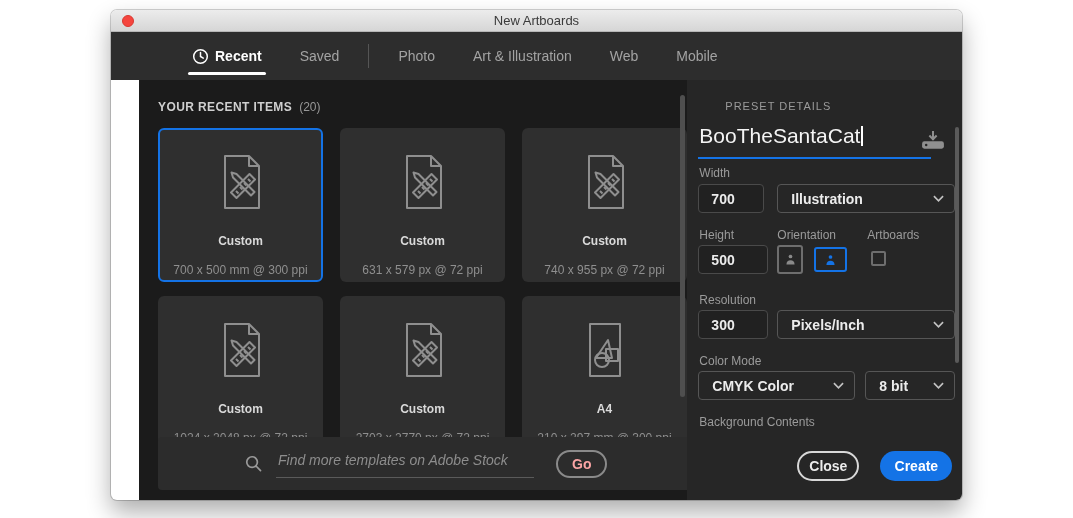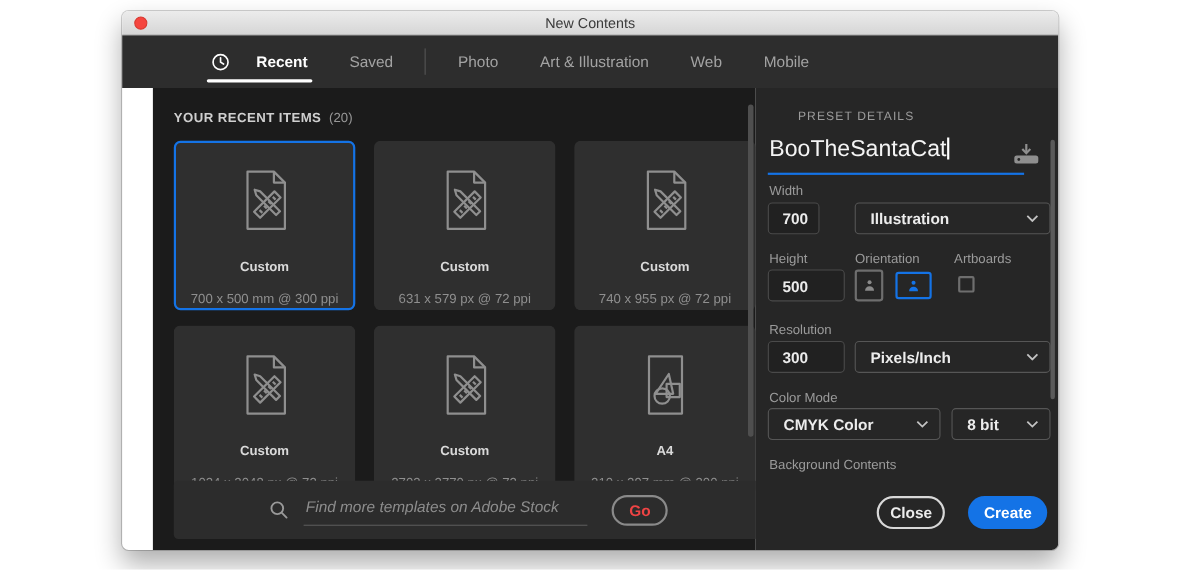--- a/index.html
+++ b/index.html
@@ -14,21 +14,21 @@
   .titlebar { height:22px; background:linear-gradient(#ececec,#d6d6d6);
               border-bottom:1px solid #b6b6b6; position:relative;
               display:flex; align-items:center; justify-content:center; }
   .close-dot { position:absolute; left:11px; top:5px; width:12px; height:12px;
                border-radius:50%; background:#f5453e; border:1px solid #d83a31; }
   .win-title { font-size:13px; color:#3a3a3a; }
 
   
   .tabbar { height:48px; background:#2d2d2d; display:flex; align-items:center;
             padding-left:62px; color:#a3a3a3; font-size:14px; }
-  .tab { position:relative; height:100%; display:flex; align-items:center; gap:24px;
+  .tab { position:relative; height:100%; display:flex; align-items:center; gap:6px;
          padding:0 19px; cursor:default; white-space:nowrap; }
   .tab.active { color:#ffffff; font-weight:bold; }
   .tab-underline { position:absolute; left:15px; right:15px; bottom:5px; height:3px;
                    background:#ffffff; border-radius:2px; }
   .tab-divider { width:1px; height:24px; background:#555555; margin:0 10px; }
 
   
   .bodyrow { display:flex; height:420px;padding-left:28px; }
   .left-panel { width:567px; background:#1b1b1b; position:relative; overflow:hidden; }
   .right-panel { width:284px; background:#262626; position:relative; overflow:hidden;
@@ -55,21 +55,21 @@
   .searchbar { position:absolute; left:19px; top:357px; width:532px; height:53px;
                background:#2c2c2c; border-radius:4px; z-index:3;
                display:flex; align-items:center; }
   .search-inner { display:flex; align-items:center; margin-left:86px; }
   .search-input { margin-left:13px; width:258px; background:transparent; border:none;
                   border-bottom:1px solid #5a5a5a; outline:none; color:#cfcfcf;
                   font-family:"Liberation Sans", sans-serif;
                   font-size:14px; font-style:italic; padding:2px 2px 9px 2px; }
   .search-input::placeholder { color:#8d8d8d; opacity:1; }
   .go-btn { margin-left:22px; border:2px solid #8a8a8a; border-radius:15px;
-            padding:4px 14px; color:#ef4444; font-size:14px; font-weight:bold;
+            padding:4px 14px; color:#fca5a5; font-size:14px; font-weight:bold;
             background:transparent; cursor:pointer; }
 
   
   .preset-heading { position:absolute; left:22px; top:20px; font-size:11px;
                     color:#9b9b9b; letter-spacing:1px;margin-left:16px; }
   .name-field { position:absolute; left:11px; top:42px; width:233px;
                 border-bottom:2px solid #1473e6; padding:2px 0 9px 1px;
                 font-size:21px; color:#f4f4f4; white-space:nowrap; overflow:hidden; }
   .caret { display:inline-block; width:2px; height:20px; background:#ffffff;
            vertical-align:-3px; margin-left:1px; }
@@ -103,21 +103,21 @@
                      background:#5a5a5a; border-radius:2px; }
 </style>
 </head>
 <body>
 
 <div class="canvas">
   <div class="window">
 
     <div class="titlebar">
       <span class="close-dot"></span>
-      <span class="win-title">New Contents</span>
+      <span class="win-title">New Artboards</span>
     </div>
 
     <div class="tabbar">
       <div class="tab active">
         <span style="display:flex;">
           <svg viewBox="0 0 18 18" width="17" height="17">
               <circle cx="9" cy="9" r="7.2" fill="none" stroke="#ffffff" stroke-width="1.6"></circle>
               <path d="M9 4.8V9l2.9 1.8" fill="none" stroke="#ffffff" stroke-width="1.6" stroke-linecap="round"></path>
             </svg>
         </span>
@@ -272,21 +272,21 @@
         <span class="save-btn">
           <svg viewBox="0 0 28 22" width="26" height="20">
               <path d="M14 1v8" stroke="#8f8f8f" stroke-width="2.2"></path>
               <path d="M10 6l4 4.2L18 6" fill="none" stroke="#8f8f8f" stroke-width="2.2"></path>
               <rect x="2" y="12.5" width="24" height="8" rx="2.5" fill="#8f8f8f"></rect>
               <circle cx="6.5" cy="16.5" r="1.4" fill="#262626"></circle>
             </svg>
         </span>
 
         <span class="flabel" style="left:12px; top:86px;">Width</span>
-        <div class="tinput" style="left:11px; top:104px; width:47px;">
+        <div class="tinput" style="left:11px; top:104px; width:66px;">
           <span>700</span>
         </div>
         <div class="dropdown" style="left:90px; top:104px; width:178px;">
           <span>Illustration</span>
           <span class="dd-chevron">
             <svg viewBox="0 0 12 7" width="11" height="7">
                 <path d="M1 1l5 5 5-5" fill="none" stroke="#c2c2c2" stroke-width="1.8"></path>
               </svg>
           </span>
         </div>

